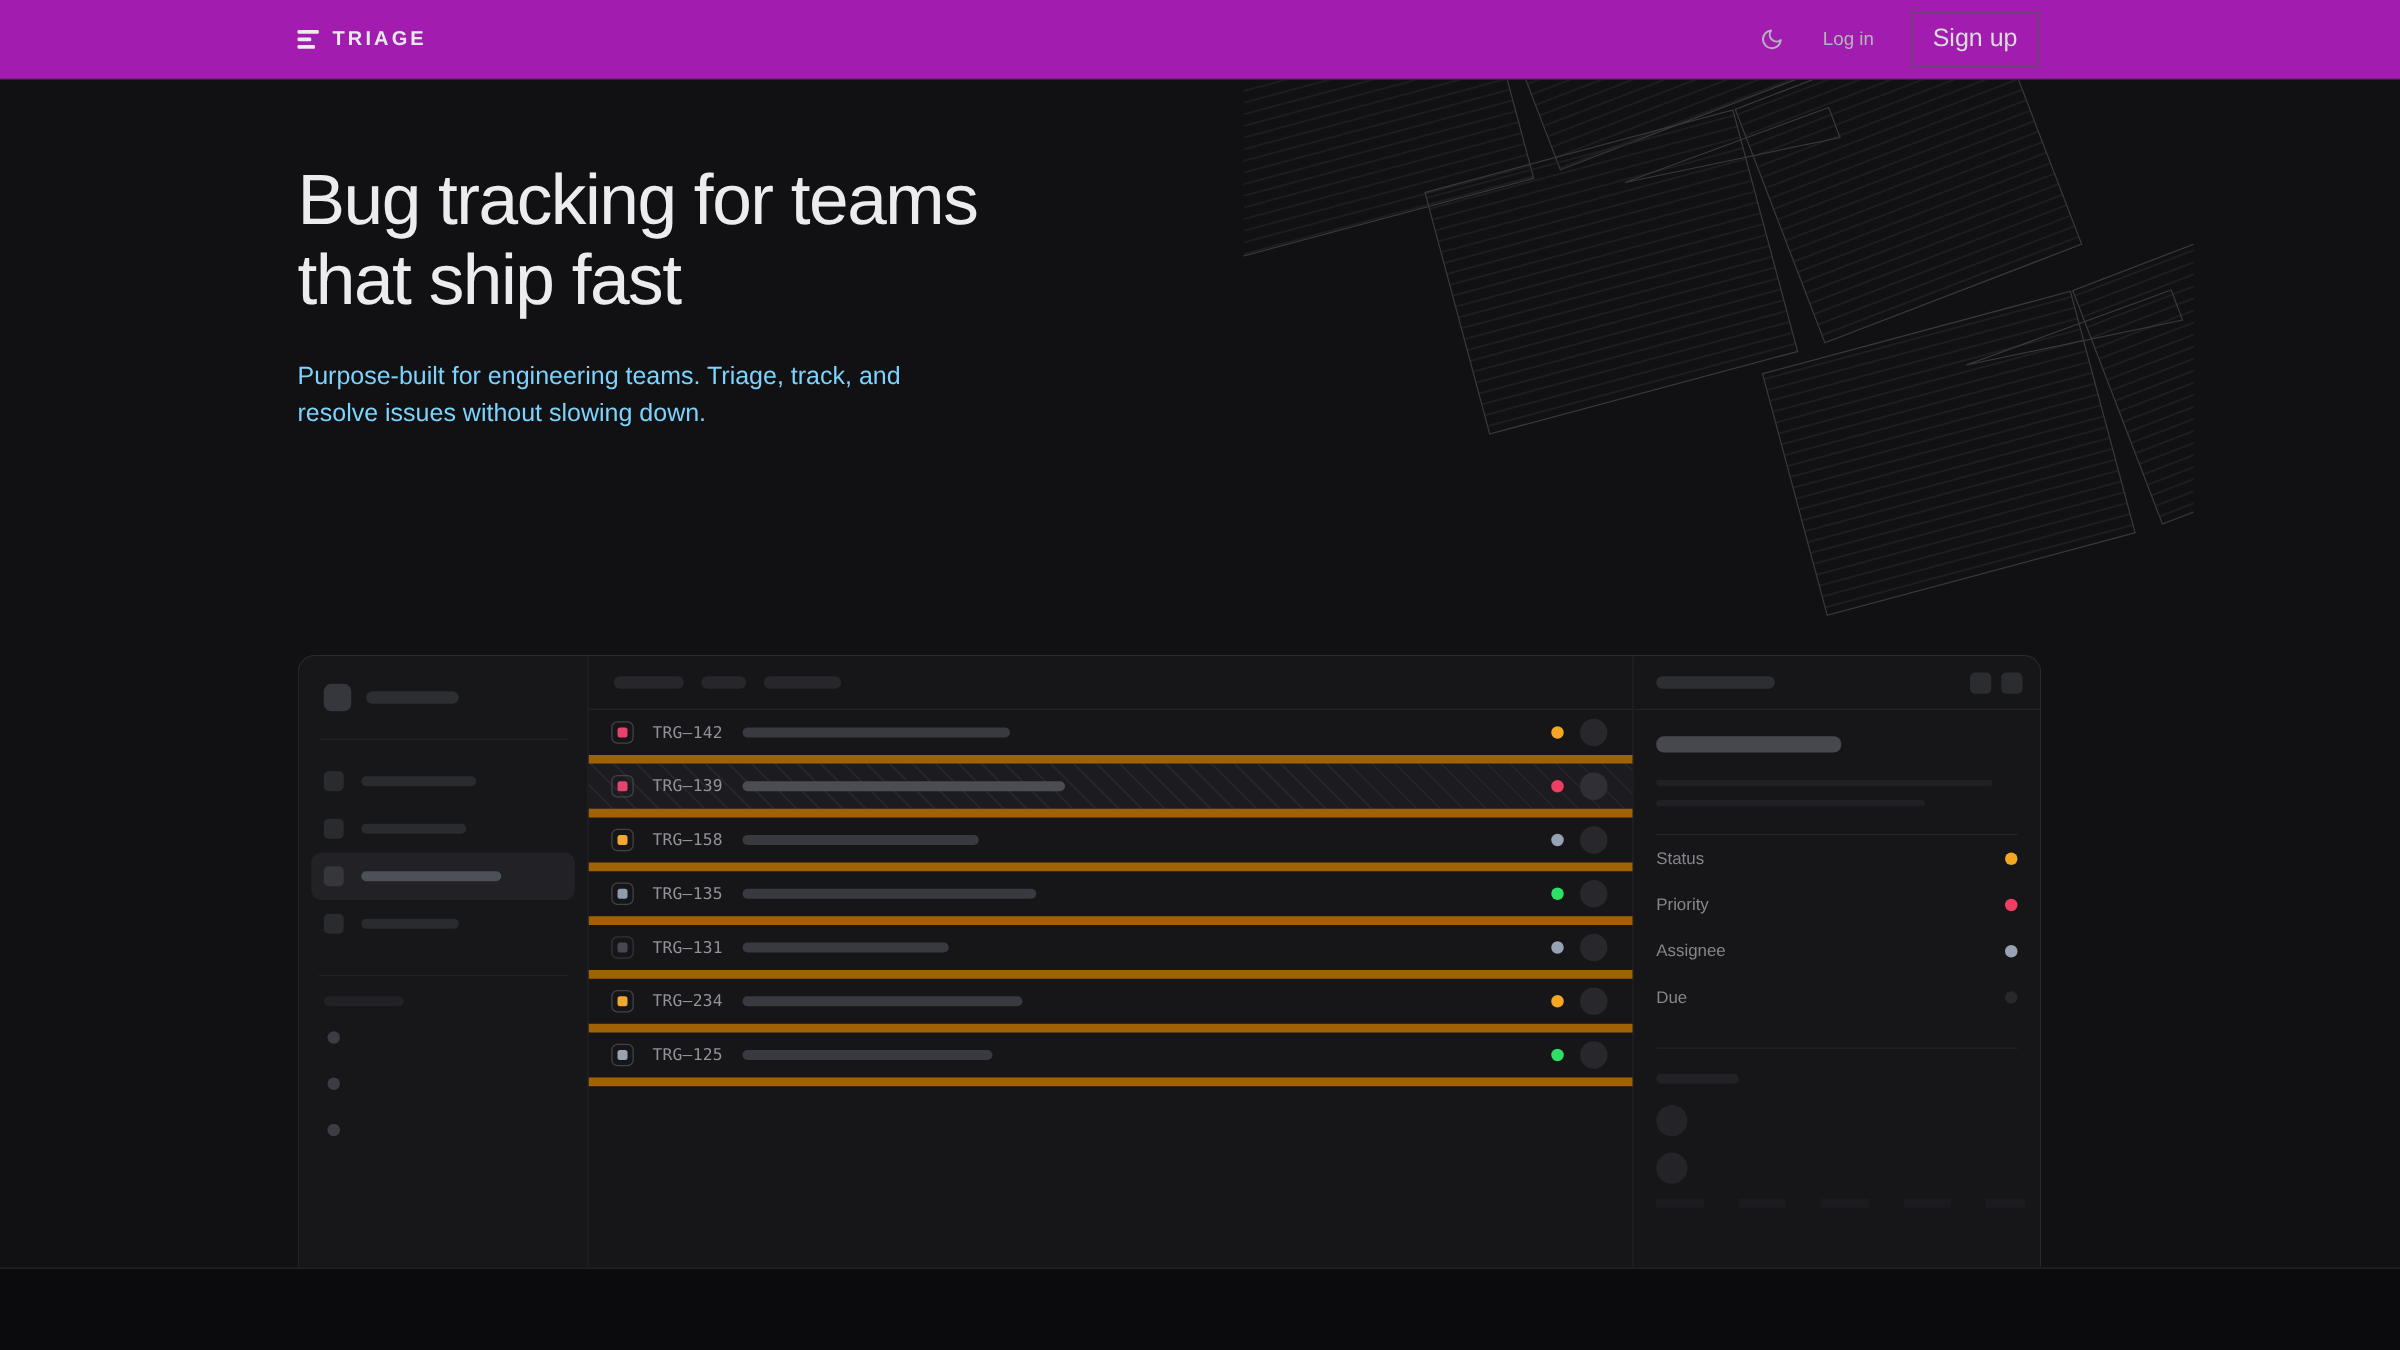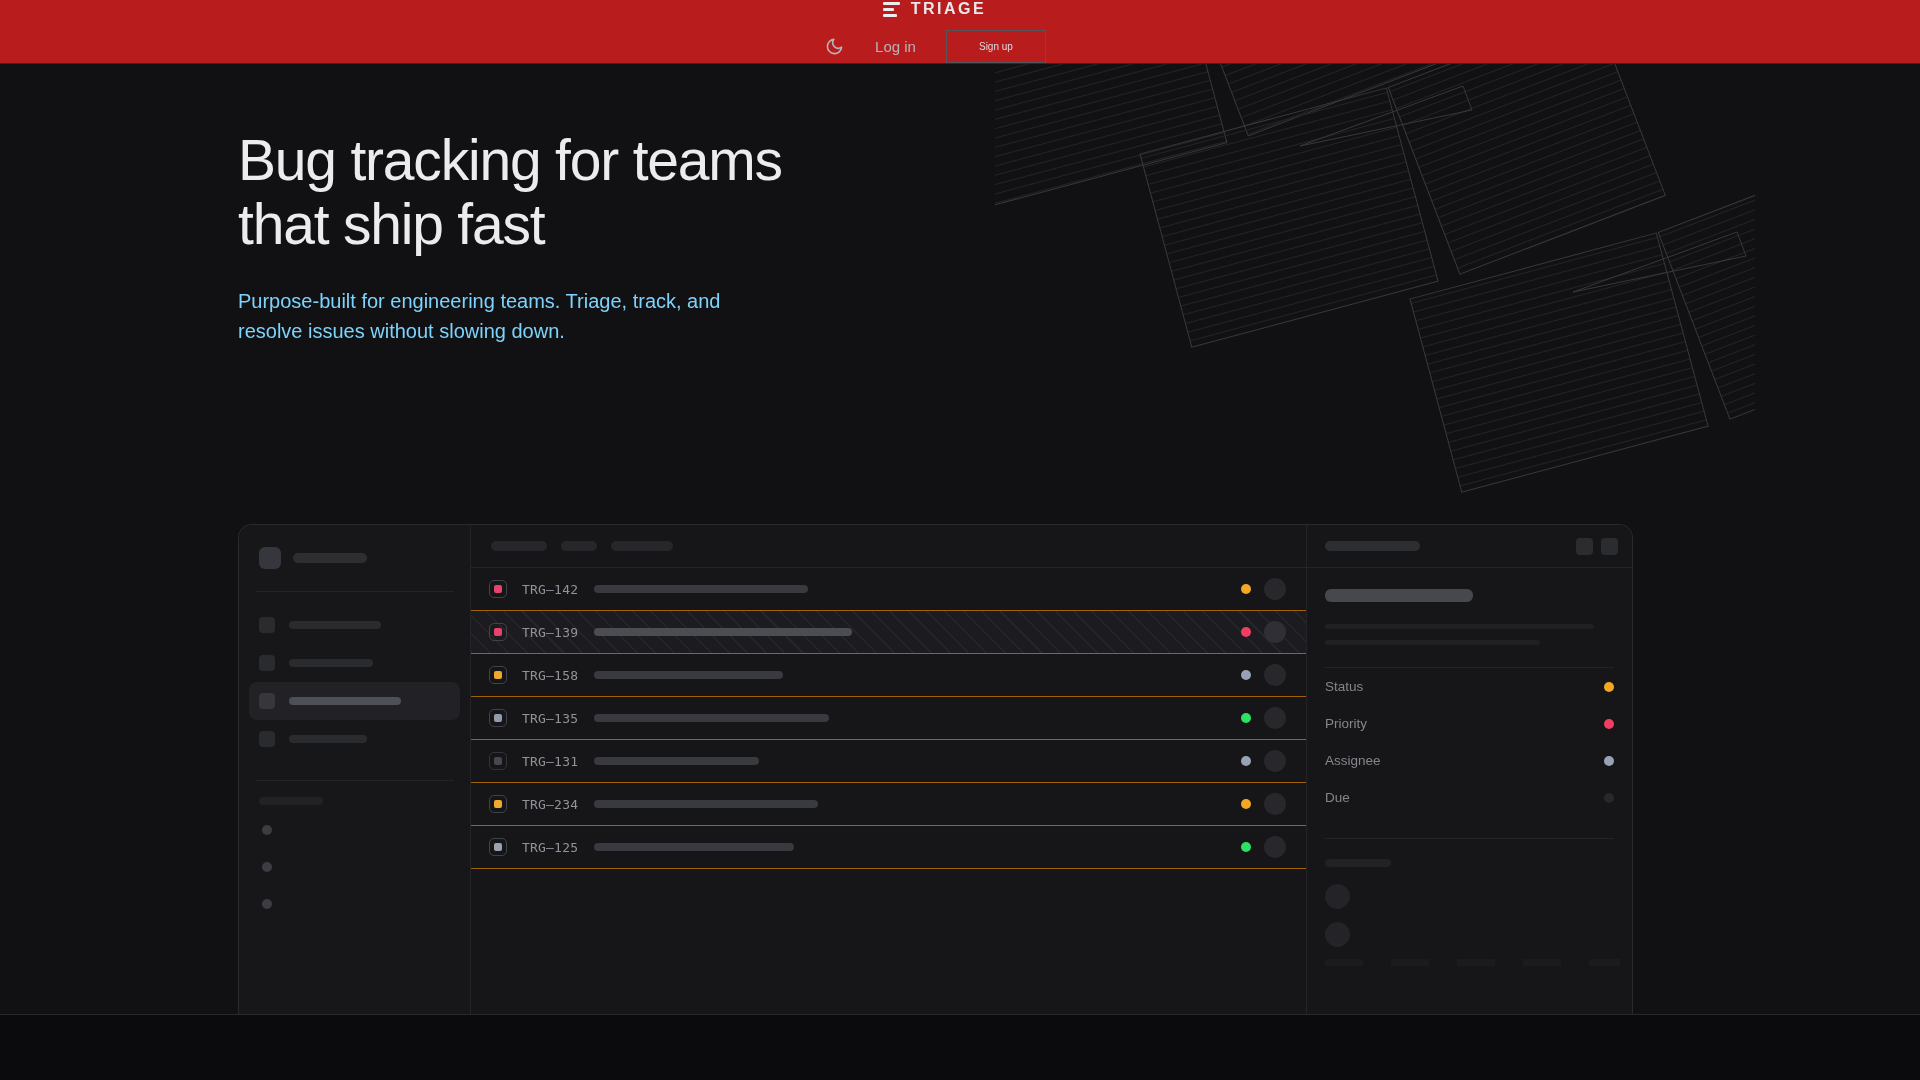--- a/index.html
+++ b/index.html
@@ -7,39 +7,38 @@
   body {
     background:#0e0e10;
     font-family:"Liberation Sans", sans-serif;
     -webkit-font-smoothing:antialiased;
   }
   .page { position:relative; width:1920px; height:1080px; }
 
   
   .nav {
     position:relative; z-index:5;
-    height:64px; background:#b91c1c;
+    height:64px; background:#a21caf;
     border-bottom:1px solid #2b2b2f;
     display:flex; align-items:center; justify-content:space-between;
     padding:0 289px 0 238px;
-    flex-direction:column;
   }
   .brand { display:flex; align-items:center; gap:11px; cursor:pointer; }
   .brand-icon { display:flex; flex-direction:column; gap:3px; width:17px; }
   .brand-icon span { height:3px; background:#ededef; border-radius:1px; }
   .brand-icon .b1 { width:17px; }
   .brand-icon .b2 { width:11px; }
   .brand-icon .b3 { width:14px; }
   .brand-text { color:#e9e9ec; font-size:16px; font-weight:bold; letter-spacing:2.5px; }
   .nav-right { display:flex; align-items:center; gap:30px; }
   .moon-btn { width:22px; height:22px; display:flex; align-items:center; justify-content:center; cursor:pointer; }
   .login { color:#b4b4ba; font-size:15px; cursor:pointer; }
   .signup {
-    background:transparent; color:#dcdcdf; font-size:10px;
-    border:1px solid #55555c; padding:10px 32px; cursor:pointer;
+    background:transparent; color:#dcdcdf; font-size:20px;
+    border:1px solid #55555c; padding:10px 16px; cursor:pointer;
     font-family:"Liberation Sans", sans-serif;
   }
 
   
   .hero {
     position:relative; height:950px; background:#111113; overflow:hidden;
   }
   .decor { position:absolute; top:0; right:165px; z-index:0; opacity:.9; }
   .hero-copy { position:relative; z-index:2; padding:64px 0 0 238px; }
   .headline {
@@ -86,21 +85,21 @@
   .side-dots { margin-top:20px; margin-left:3px; display:flex; flex-direction:column; gap:27px; }
   .side-dots i { width:10px; height:10px; border-radius:50%; background:#3b3d42; }
 
   
   .m-list { background:#161618; border-right:1px solid #242428; display:flex; flex-direction:column; }
   .list-head { height:42px; flex:none; display:flex; align-items:center; gap:14px; padding:0 20px; }
   .tab-pill { height:10px; border-radius:5px; background:#27272b; }
   .list-body { border-top:1px solid #242428; }
   .issue-row {
     height:43px; display:flex; align-items:center;
-    padding:0 20px 0 18px; border-bottom:1px solid #a16207;
+    padding:0 20px 0 18px; border-bottom:7px solid #a16207;
   }
   .issue-row.hatched {
     background:#1c1c20;
     background-image:repeating-linear-gradient(45deg, rgba(255,255,255,0.045) 0 1.5px, transparent 1.5px 13px);
   }
   .type-icon {
     width:18px; height:18px; border-radius:5px; border:1px solid #42434a;
     display:flex; align-items:center; justify-content:center; flex:none;
   }
   .type-icon.dim { border-color:#33343a; }

